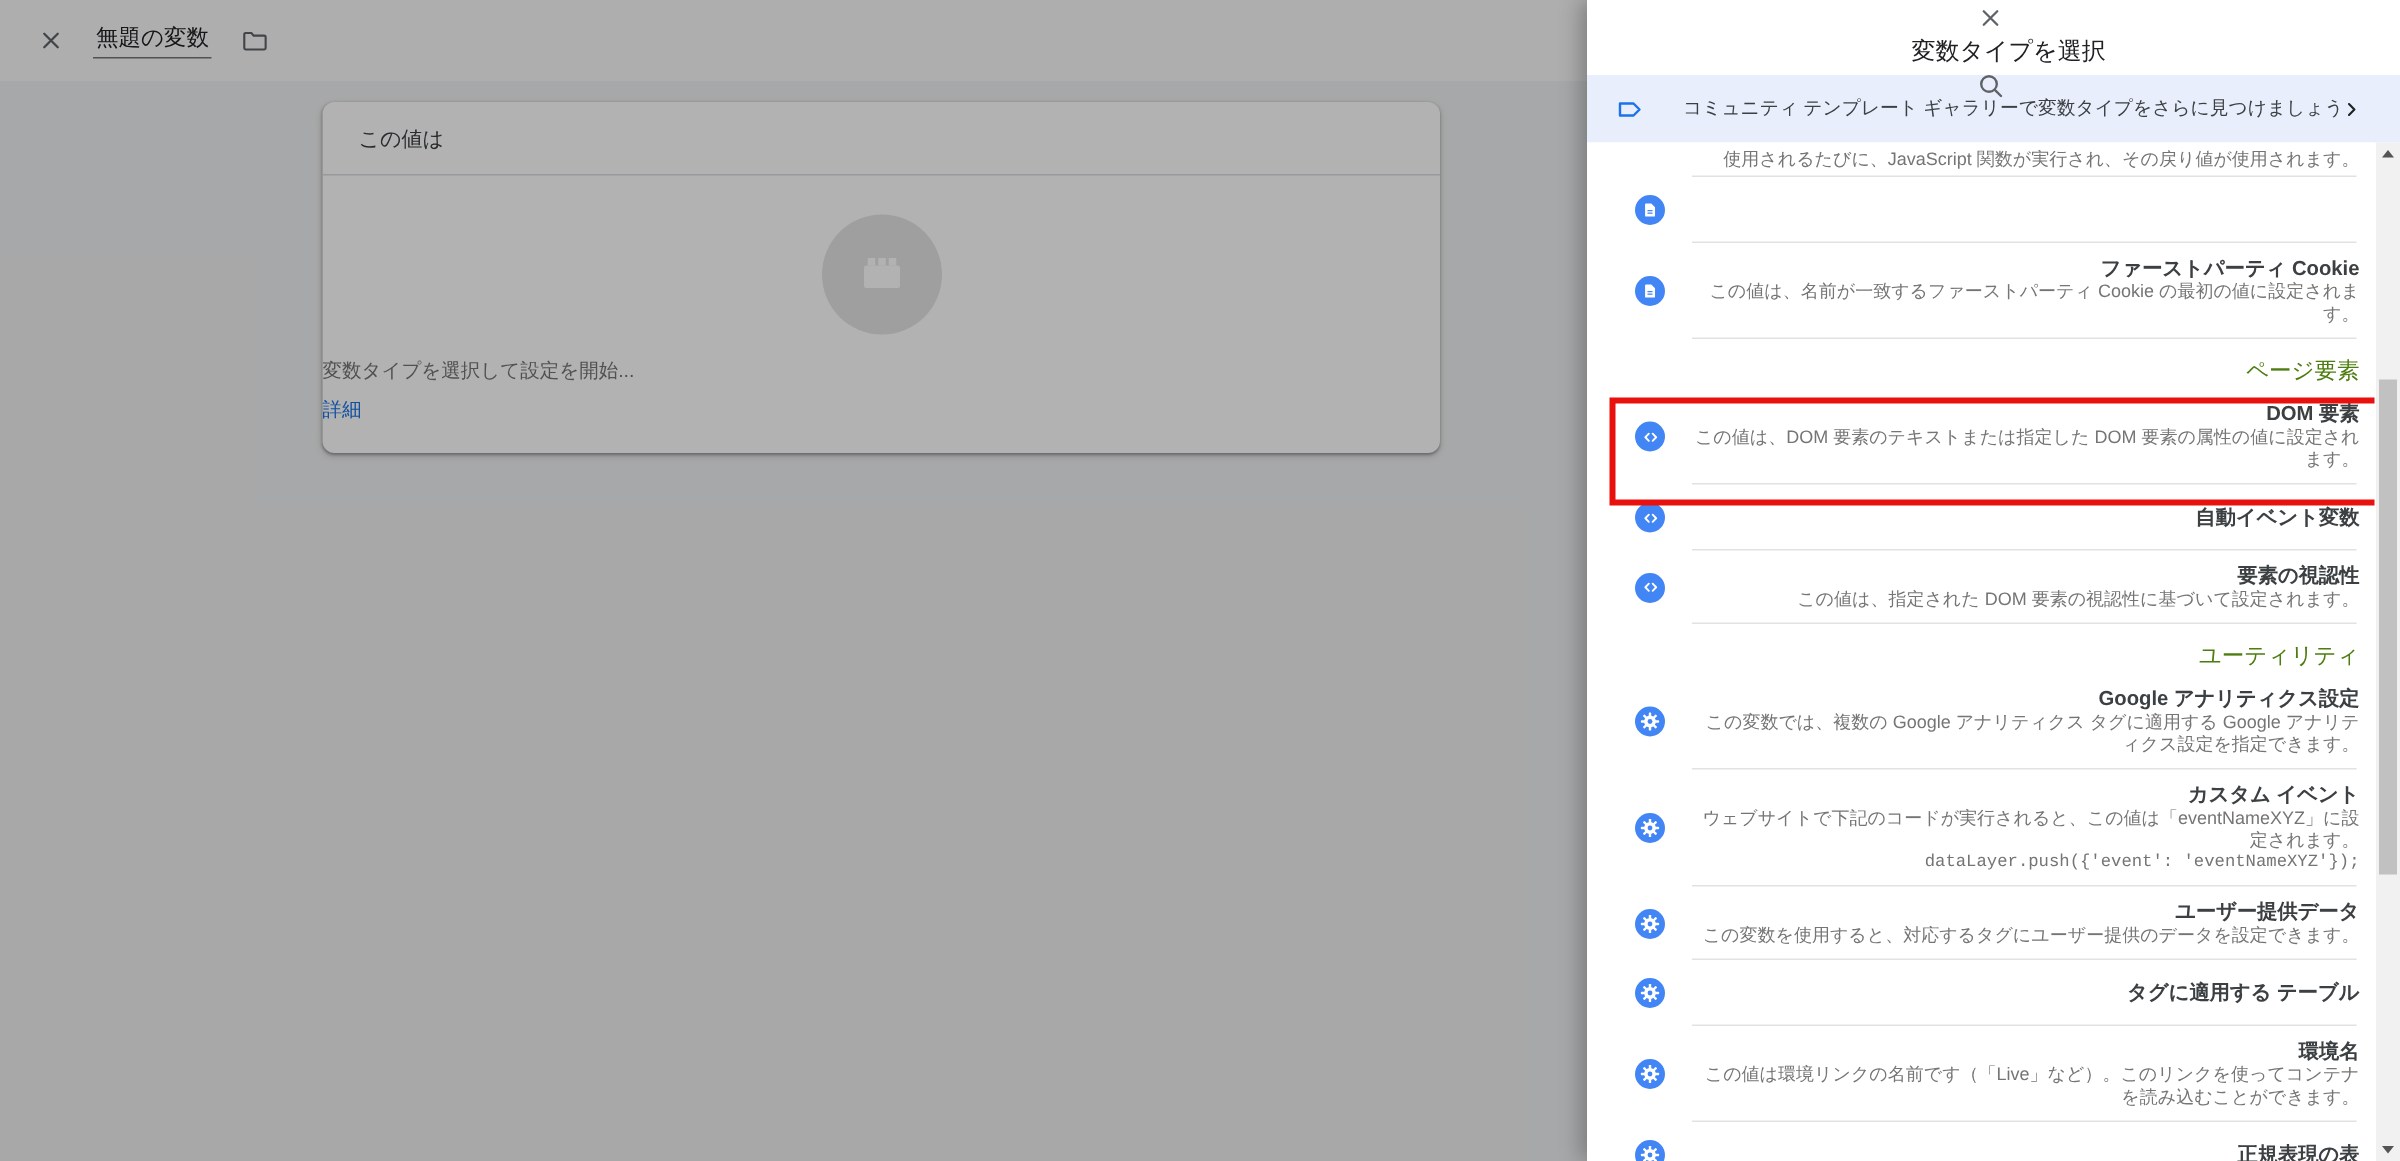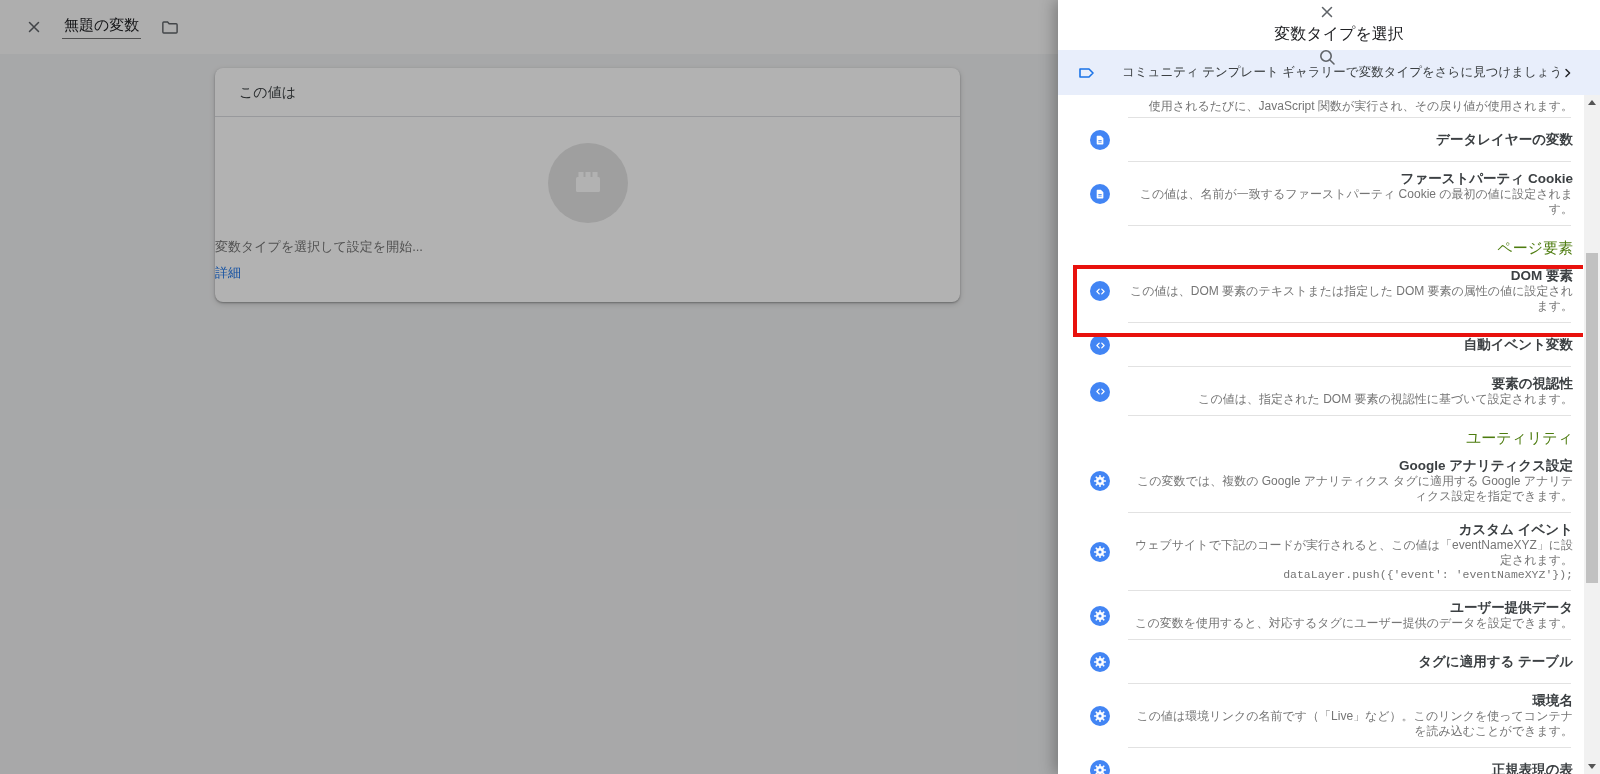--- a/index.html
+++ b/index.html
@@ -140,23 +140,20 @@
         <div class="desc">使用されるたびに、JavaScript 関数が実行され、その戻り値が使用されます。</div>
       </div>
       <div class="row">
         <span class="row-icon">
           <svg width="14" height="14" viewBox="0 0 20 20">
             <path d="M6.2 3.8h5l3.6 3.6v8a.9.9 0 0 1-.9.9H6.2a.9.9 0 0 1-.9-.9V4.7a.9.9 0 0 1 .9-.9z" fill="#fff"></path>
             <rect x="7.6" y="10" width="4.8" height="1.2" fill="var(--accent-blue)"></rect>
             <rect x="7.6" y="12.4" width="4.8" height="1.2" fill="var(--accent-blue)"></rect>
           </svg>
         </span>
-        <div class="row-text">
-          <div class="title">データレイヤーの変数</div>
-        </div>
       </div>
       <div class="row multi">
         <span class="row-icon">
           <svg width="14" height="14" viewBox="0 0 20 20">
             <path d="M6.2 3.8h5l3.6 3.6v8a.9.9 0 0 1-.9.9H6.2a.9.9 0 0 1-.9-.9V4.7a.9.9 0 0 1 .9-.9z" fill="#fff"></path>
             <rect x="7.6" y="10" width="4.8" height="1.2" fill="var(--accent-blue)"></rect>
             <rect x="7.6" y="12.4" width="4.8" height="1.2" fill="var(--accent-blue)"></rect>
           </svg>
         </span>
         <div class="row-text">

